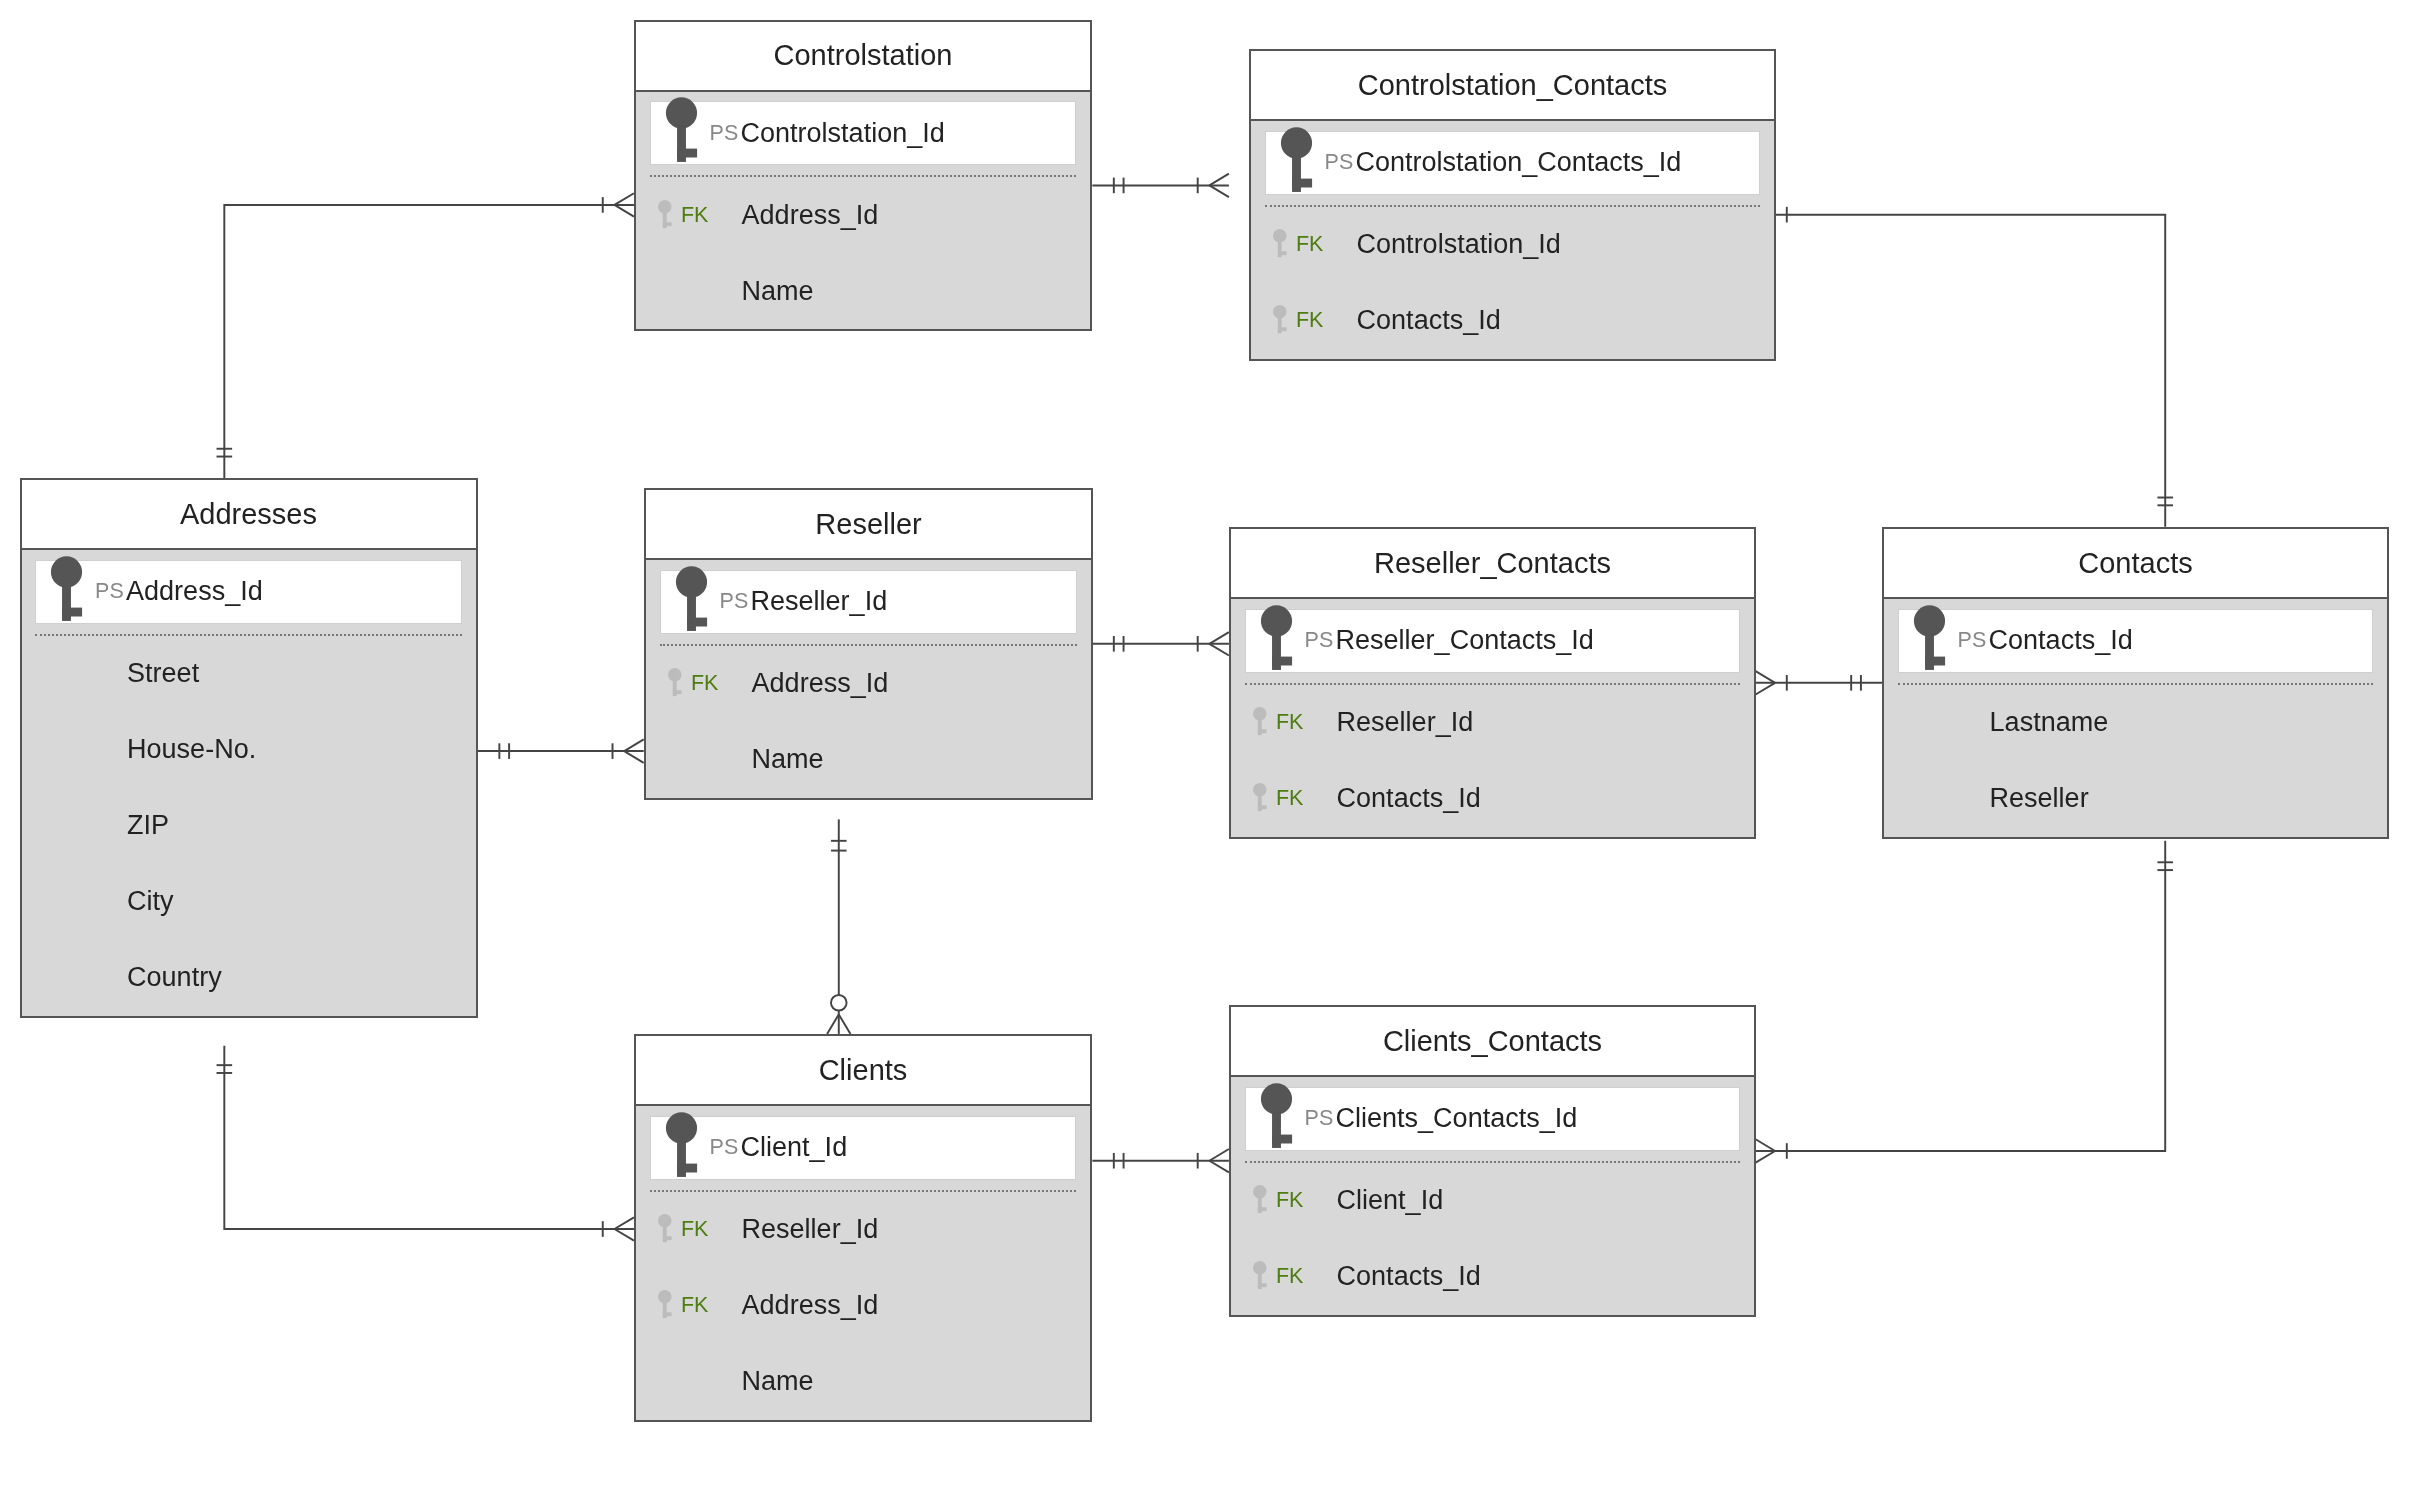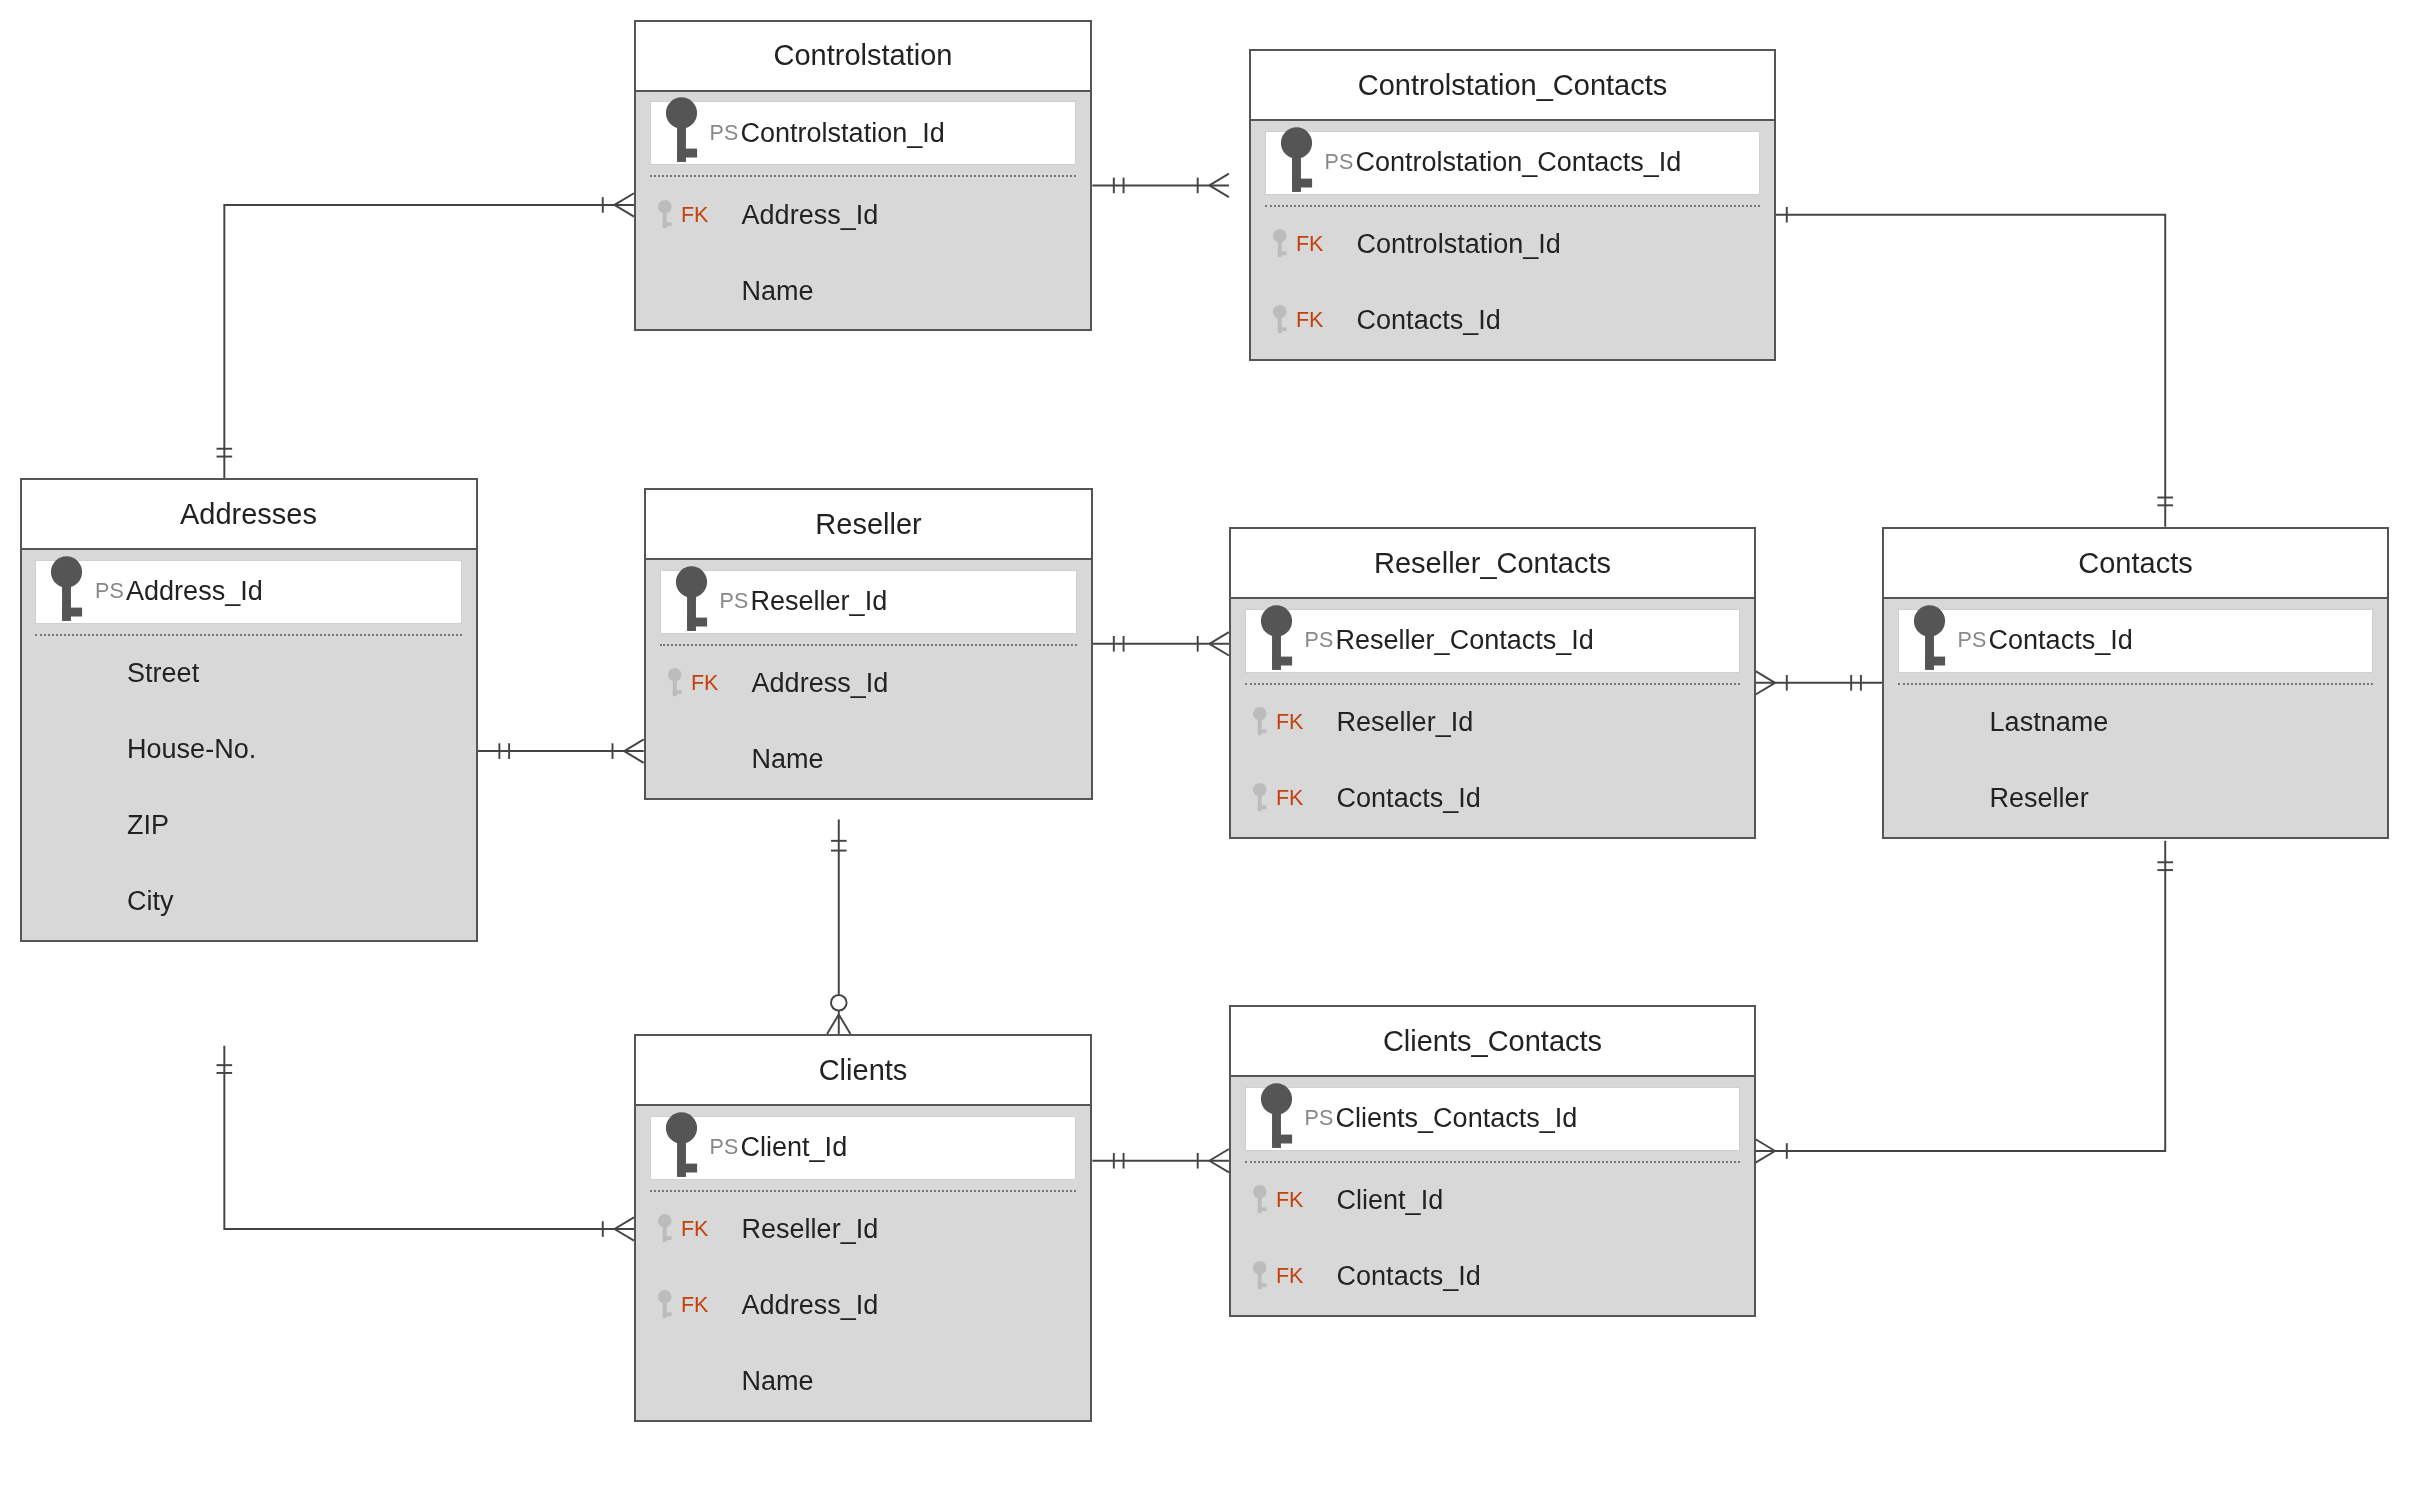--- a/index.html
+++ b/index.html
@@ -51,21 +51,21 @@
     padding-left: 17.6px;
     font-size: 27px;
     color: #222;
     position: relative;
   }
   .row .keycell {
     width: 88px;
     display: flex;
     align-items: center;
     gap: 5.9px;
-    color: #c2410c;
+    color: #4d7c0f;
     font-size: 21.5px;
   }
   .row .keycell .keyicon {
     width: 21.5px;
     height: 33px;
     display: inline-block;
   }
   .row .label {
     flex: 1;
   }
@@ -235,20 +235,24 @@
           <span class="label">House-No.</span>
         </div>
       <div class="row">
           <span class="keycell"></span>
           <span class="label">ZIP</span>
         </div>
       <div class="row">
           <span class="keycell"></span>
           <span class="label">City</span>
         </div>
+      <div class="row">
+          <span class="keycell"></span>
+          <span class="label">Country</span>
+        </div>
     </div>
   </div>
 
   <div class="entity" style="left:634px; top:19.5px; width:458px;">
     <div class="title">Controlstation</div>
     <div class="body">
       <div class="pk-wrap">
           <div class="pk-inner">
         <span class="keycell">
               <svg class="keyicon" viewBox="0 0 50.6406 150" width="49" height="146">

